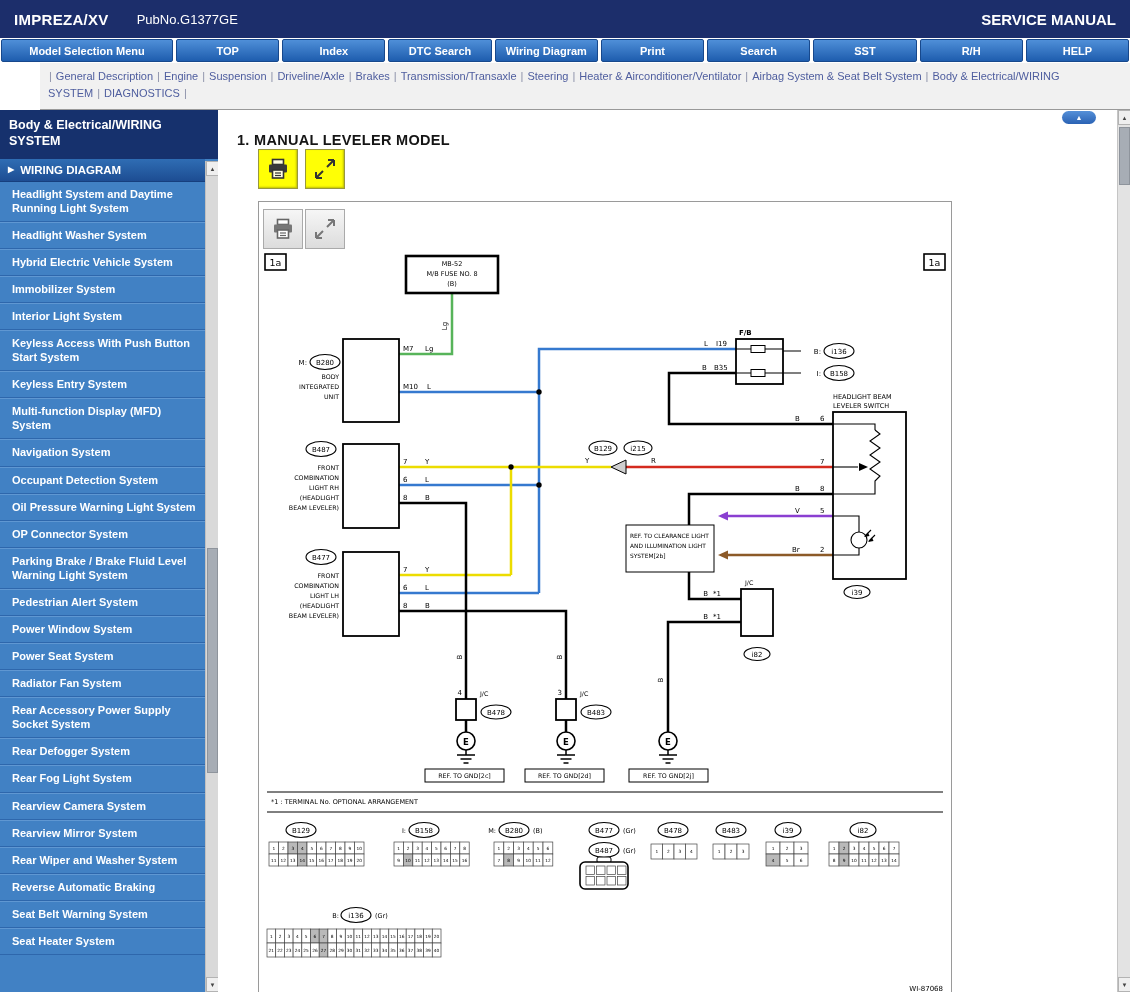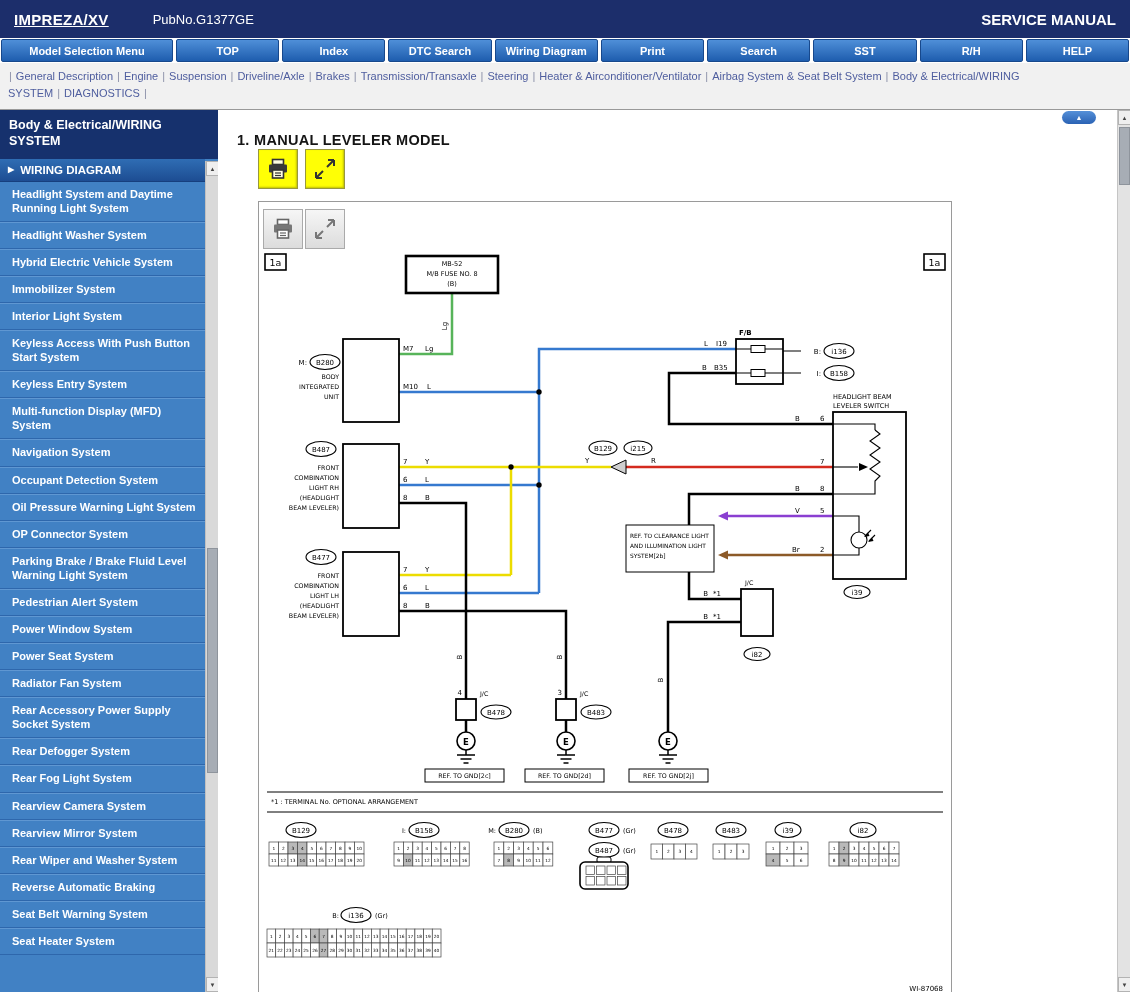--- a/index.html
+++ b/index.html
@@ -2,32 +2,32 @@
 <html><head>
 <meta charset="utf-8">
 <style>
   html,body{margin:0;padding:0;}
   body{width:1130px;height:992px;overflow:hidden;background:#fff;
        font-family:"Liberation Sans",sans-serif;position:relative;}
   .page{width:1130px;height:992px;display:flex;flex-direction:column;}
 
   
   .topbar{height:38px;flex:0 0 38px;background:#1c2e6b;color:#fff;display:flex;align-items:center;padding:0 14px;box-sizing:border-box;}
-  .topbar .model{font-size:15px;font-weight:bold;letter-spacing:.3px;text-decoration:underline;}
-  .topbar .pubno{font-size:13px;margin-left:44px;}
+  .topbar .model{font-size:15px;font-weight:bold;letter-spacing:.3px;}
+  .topbar .pubno{font-size:13px;margin-left:28px;}
   .topbar .svc{margin-left:auto;font-size:15px;font-weight:bold;}
 
   
   .navbar{height:25px;flex:0 0 25px;display:flex;gap:3px;background:#fff;padding:1px 1px;box-sizing:border-box;}
   .nav-btn{flex:1;display:flex;align-items:center;justify-content:center;font-size:11px;font-weight:bold;color:#fff;
            background:linear-gradient(#4f8fd8,#1e5dae);border:1px solid #17488c;border-radius:2px;cursor:pointer;white-space:nowrap;}
   .nav-btn.wide{flex:0 0 170px;}
 
   
-  .breadcrumb{background:#f1f1f1;border-bottom:1px solid #999;padding:5px 8px 7px;font-size:11px;line-height:1.55;}
+  .breadcrumb{background:#f1f1f1;border-bottom:1px solid #999;padding:5px 8px 7px;font-size:11px;line-height:1.55;margin-left:40px;}
   .bc-sep{color:#8a8fa8;margin:0 1px;}
   .bc-link{color:#4e5d9e;margin:0 3px;cursor:pointer;}
 
   
   .body-row{flex:1;display:flex;min-height:0;}
 
   
   .sidebar{flex:0 0 218px;width:218px;position:relative;background:#4181c4;overflow:hidden;}
   .sidebar-title{background:#16316d;color:#fff;font-weight:bold;font-size:12.5px;line-height:1.3;padding:7px 9px 9px;min-height:35px;box-sizing:border-box;}
   .sidebar-section{background:linear-gradient(#2f6db4,#1d4d93);color:#fff;font-weight:bold;font-size:11.5px;

